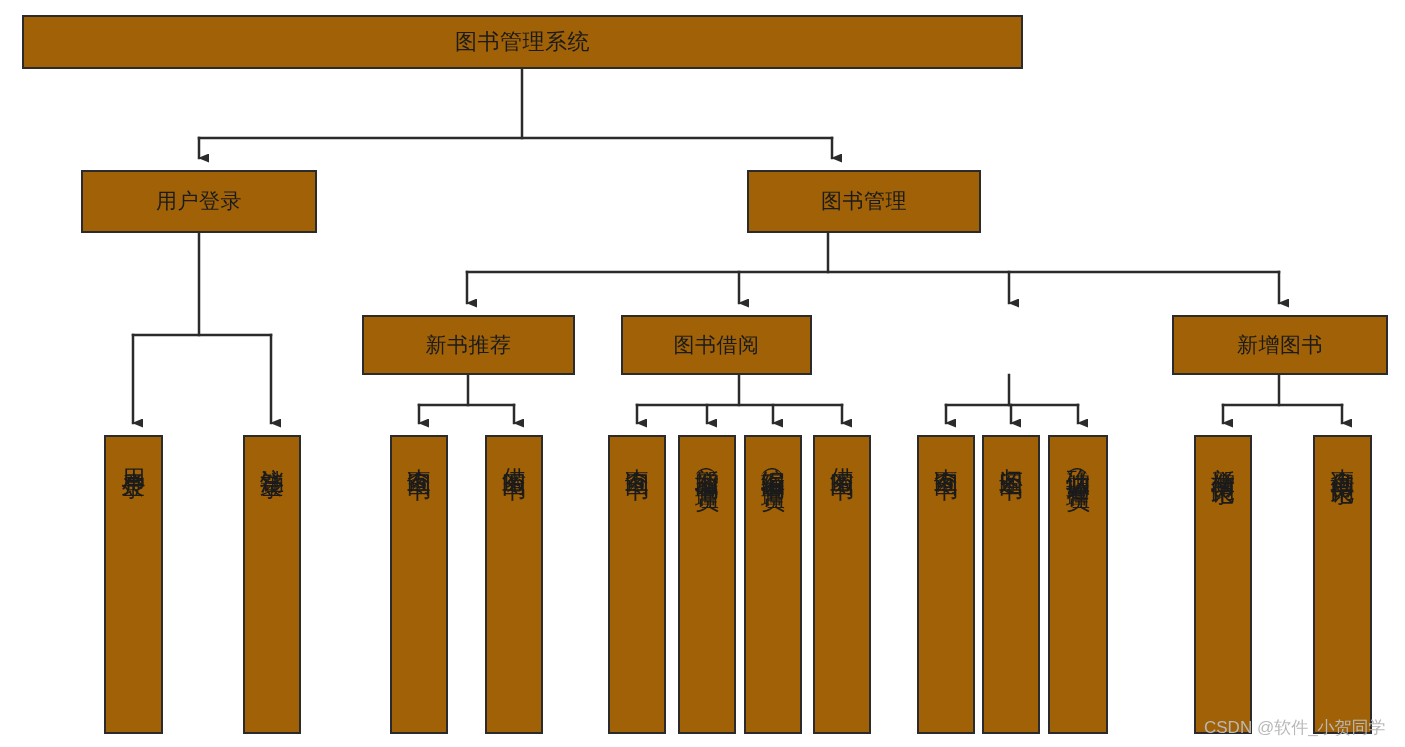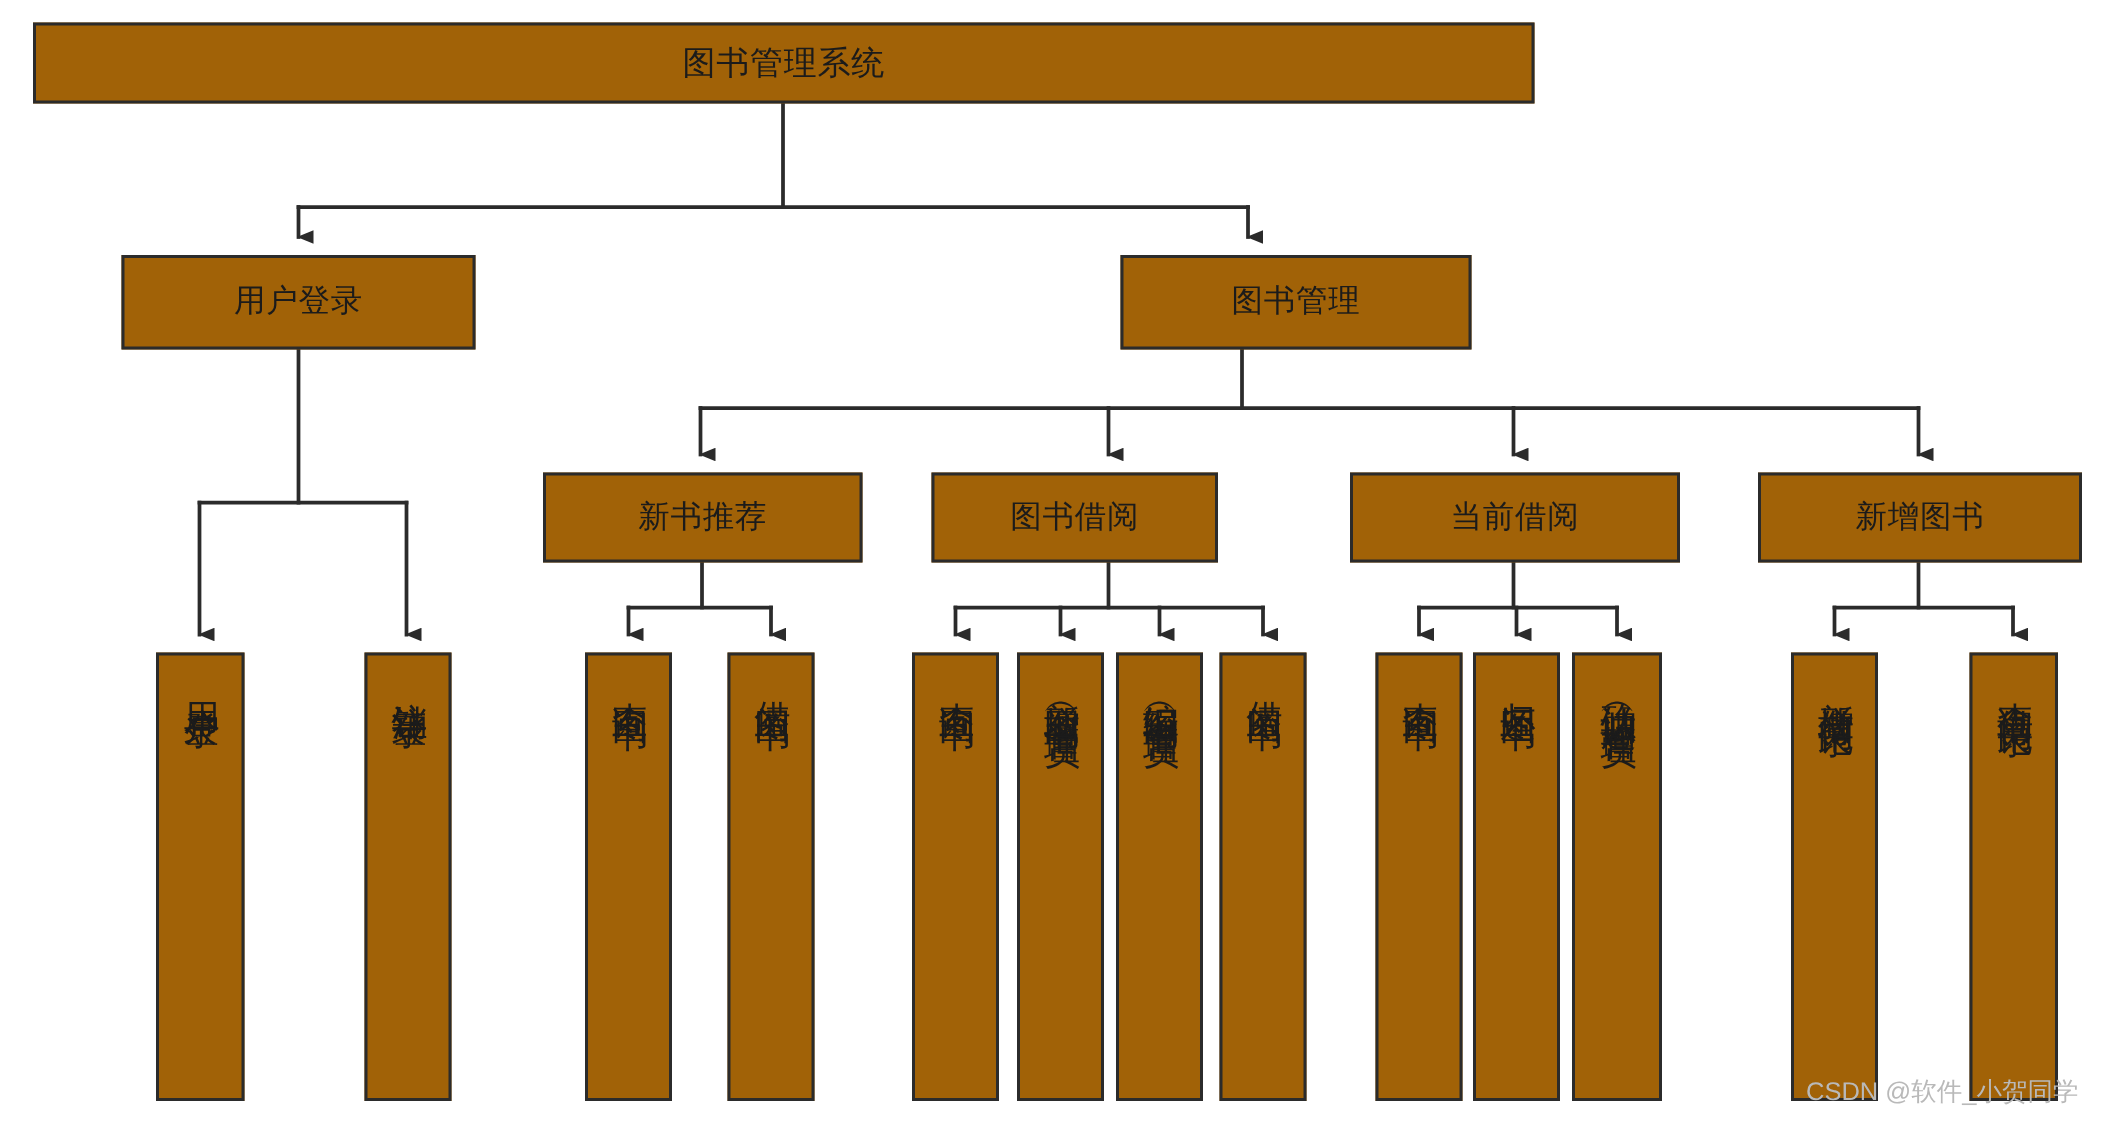--- a/index.html
+++ b/index.html
@@ -130,23 +130,20 @@
   <div class="node horiz" style="left:711px;top:170px;width:234px;height:63px;margin-left:36px;">
     <span class="lbl">图书管理</span>
   </div>
 
   <div class="node horiz" style="left:362px;top:315px;width:213px;height:60px;">
     <span class="lbl">新书推荐</span>
   </div>
   <div class="node horiz" style="left:621px;top:315px;width:191px;height:60px;">
     <span class="lbl">图书借阅</span>
   </div>
-  <div class="node horiz" style="left:900px;top:315px;width:220px;height:60px;">
-    <span class="lbl">当前借阅</span>
-  </div>
   <div class="node horiz" style="left:1172px;top:315px;width:216px;height:60px;">
     <span class="lbl">新增图书</span>
   </div>
 
   <div class="node vert" style="left:104px;top:435px;width:59px;height:299px;">
     <span class="lbl">用户登录</span>
   </div>
   <div class="node vert" style="left:243px;top:435px;width:58px;height:299px;">
     <span class="lbl">注销登录</span>
   </div>

